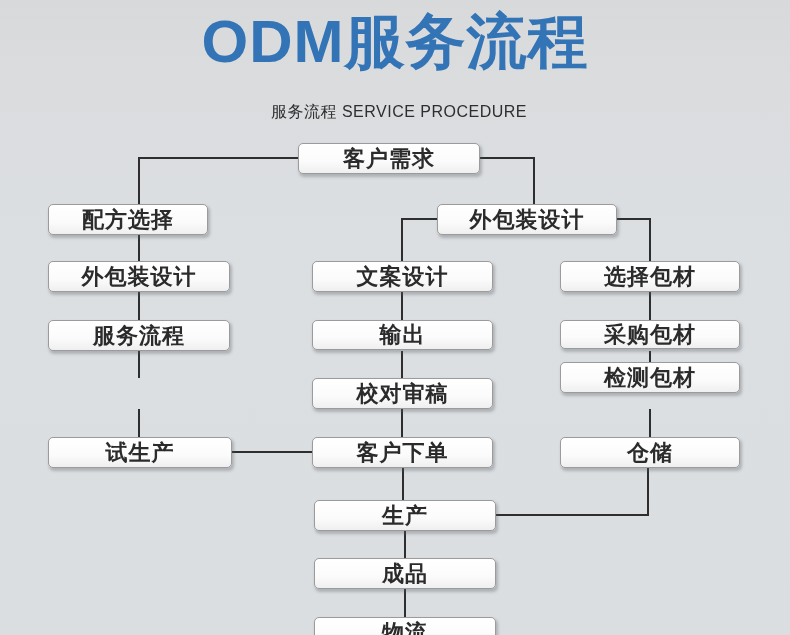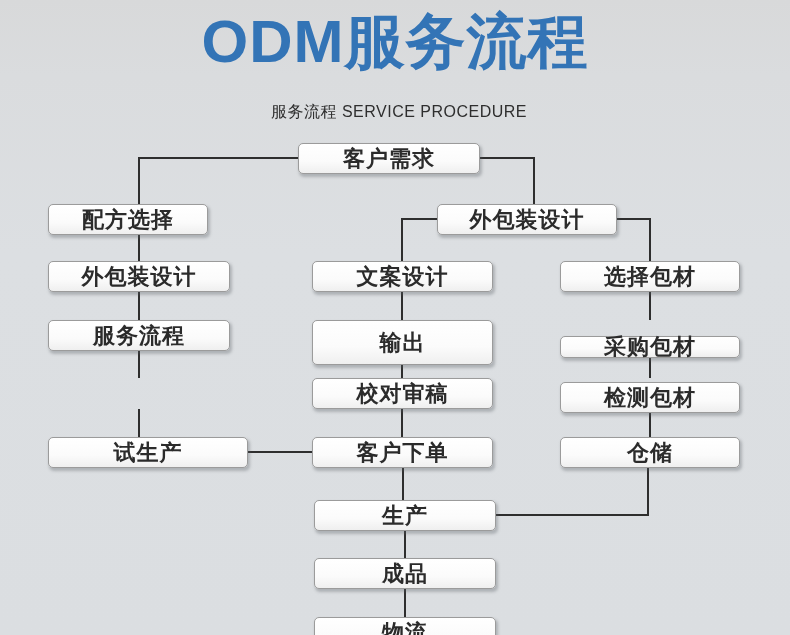--- a/index.html
+++ b/index.html
@@ -44,35 +44,35 @@
 <div id="stage">
 
   <div class="page-title">ODM服务流程</div>
   <div class="subtitle">服务流程 SERVICE PROCEDURE</div>
 
   <div class="node" style="left:298px;top:143px;width:182px;height:31px">客户需求</div>
 
   <div class="node" style="left:48px;top:204px;width:160px;height:31px">配方选择</div>
   <div class="node" style="left:48px;top:261px;width:182px;height:31px">外包装设计</div>
   <div class="node" style="left:48px;top:320px;width:182px;height:31px">服务流程</div>
-  <div class="node" style="left:48px;top:437px;width:200px;height:31px">试生产</div>
+  <div class="node" style="left:48px;top:437px;width:184px;height:31px">试生产</div>
 
   <div class="node" style="left:437px;top:204px;width:180px;height:31px">外包装设计</div>
 
   <div class="node" style="left:312px;top:261px;width:181px;height:31px">文案设计</div>
-  <div class="node" style="left:312px;top:320px;width:181px;height:45px">输出</div>
+  <div class="node" style="left:312px;top:320px;width:181px;height:30px">输出</div>
   <div class="node" style="left:312px;top:378px;width:181px;height:31px">校对审稿</div>
   <div class="node" style="left:312px;top:437px;width:181px;height:31px">客户下单</div>
   <div class="node" style="left:314px;top:500px;width:182px;height:31px">生产</div>
   <div class="node" style="left:314px;top:558px;width:182px;height:31px">成品</div>
   <div class="node" style="left:314px;top:617px;width:182px;height:31px">物流</div>
 
   <div class="node" style="left:560px;top:261px;width:180px;height:31px">选择包材</div>
-  <div class="node" style="left:560px;top:336px;width:180px;height:22px">采购包材</div>
-  <div class="node" style="left:560px;top:382px;width:180px;height:31px">检测包材</div>
+  <div class="node" style="left:560px;top:320px;width:180px;height:29px">采购包材</div>
+  <div class="node" style="left:560px;top:362px;width:180px;height:31px">检测包材</div>
   <div class="node" style="left:560px;top:437px;width:180px;height:31px">仓储</div>
 
   <div class="line h" style="left:140px;top:157px;width:158px"></div>
   <div class="line v" style="left:138px;top:157px;height:47px"></div>
   <div class="line h" style="left:480px;top:157px;width:55px"></div>
   <div class="line v" style="left:533px;top:157px;height:47px"></div>
 
   <div class="line v" style="left:138px;top:235px;height:26px"></div>
   <div class="line v" style="left:138px;top:292px;height:28px"></div>
   <div class="line v" style="left:138px;top:351px;height:27px"></div>

